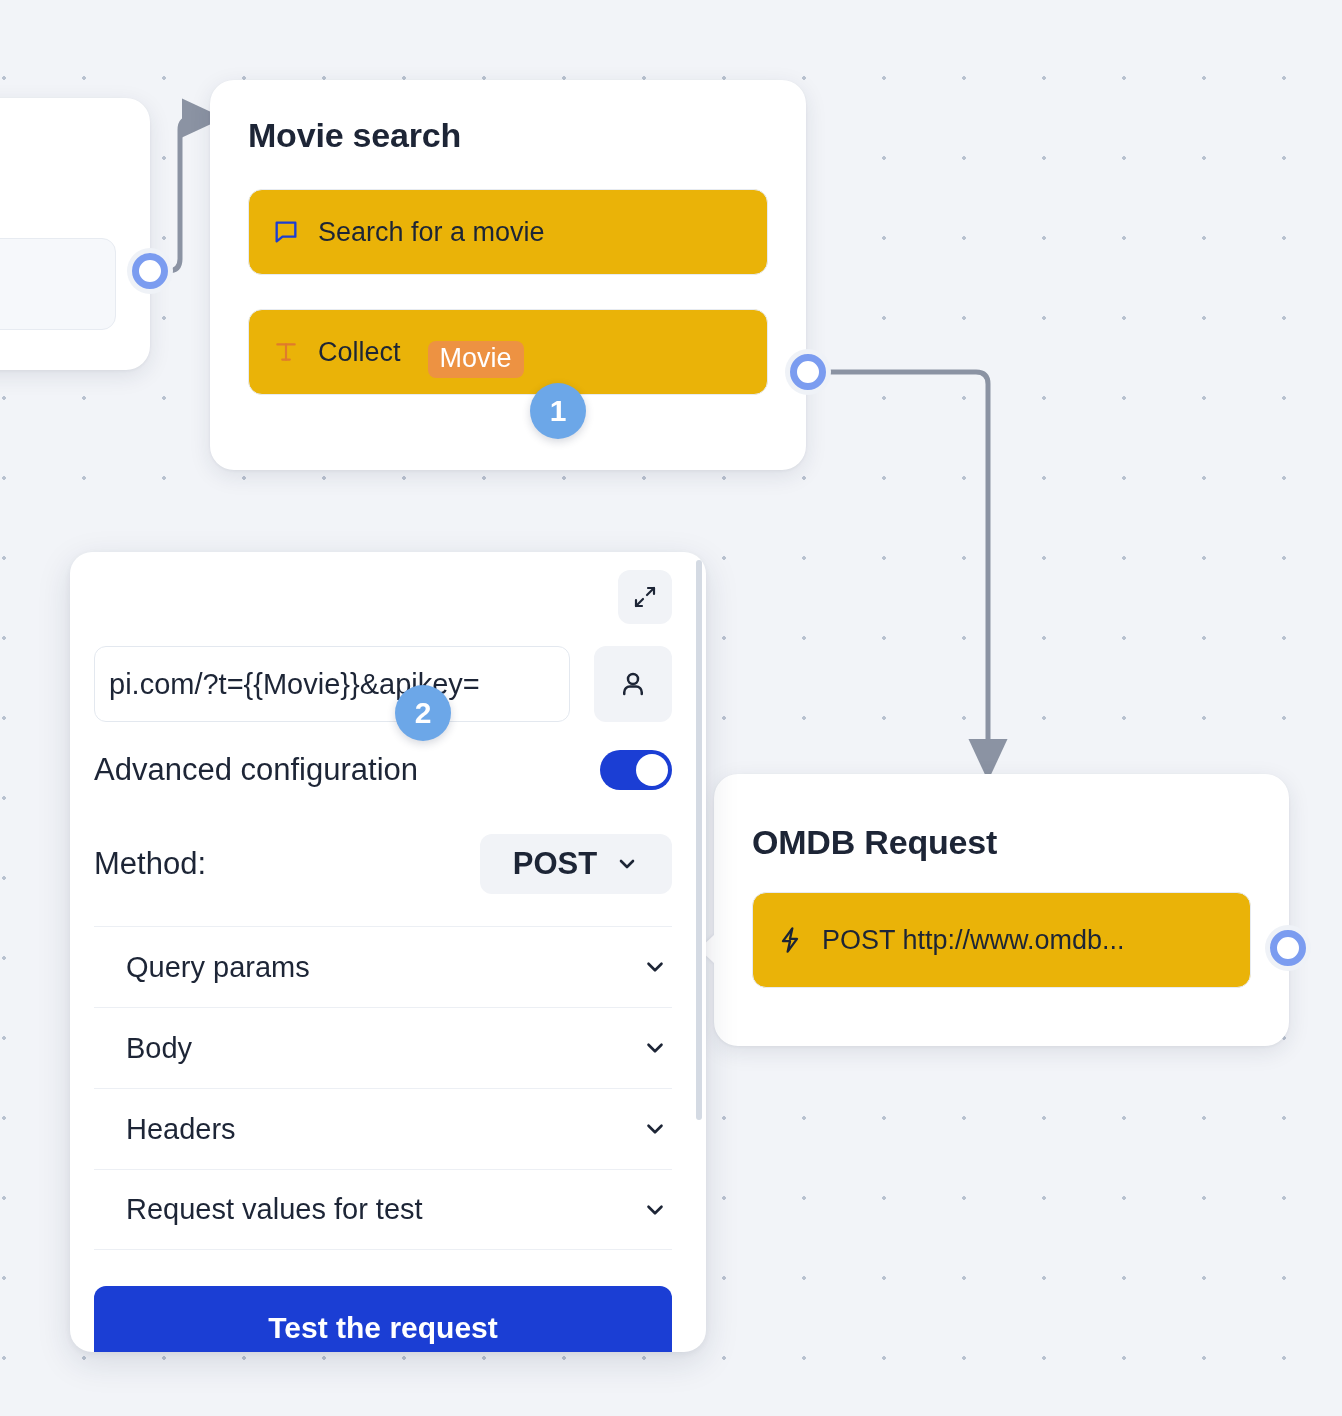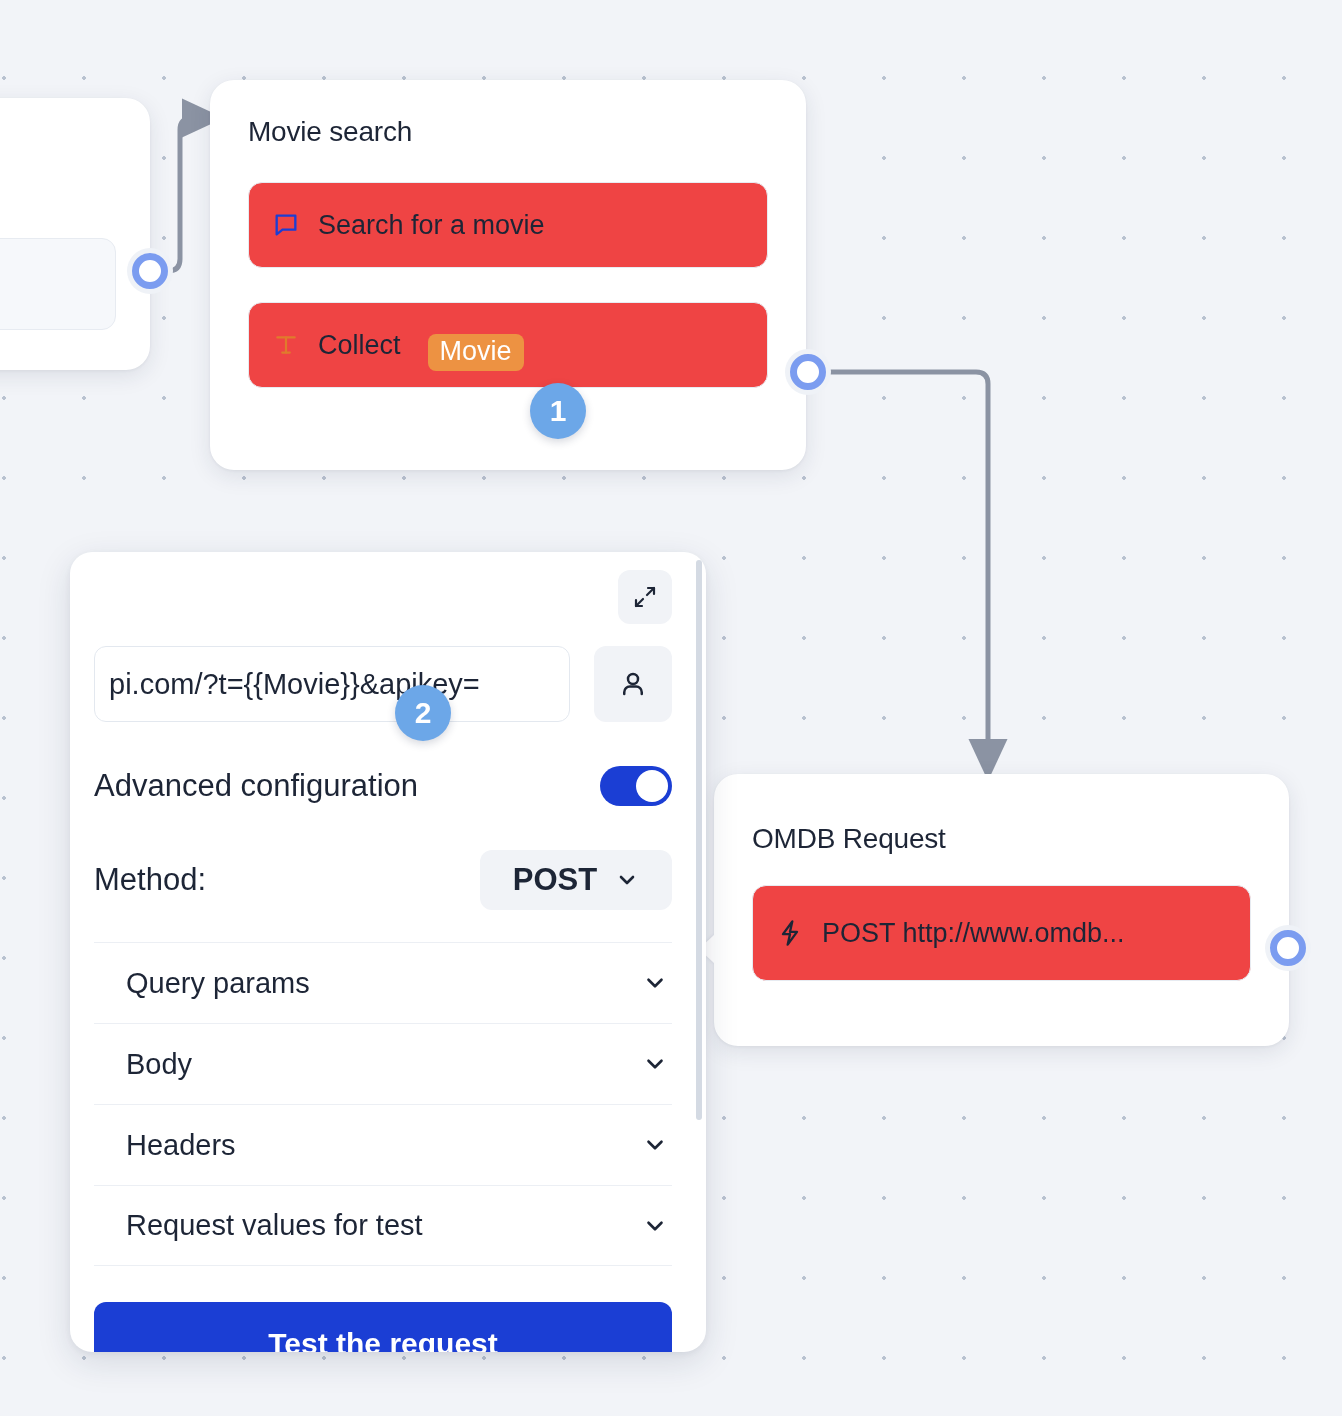--- a/index.html
+++ b/index.html
@@ -35,31 +35,31 @@
 
   
   .node {
     position: absolute;
     background: #ffffff;
     border-radius: 24px;
     box-shadow: 0 6px 22px rgba(27, 41, 70, 0.10), 0 1px 3px rgba(27,41,70,0.06);
   }
 
   .node-title {
-    font-size: 28px;
-    font-weight: normal;
+    font-size: 34px;
+    font-weight: bold;
     color: #1d2536;
     letter-spacing: -0.2px;
   }
 
   .node-row {
     display: flex;
     align-items: center;
     gap: 17px;
-    background: #ef4444;
+    background: #eab308;
     border: 1px solid #e7ebf1;
     border-radius: 14px;
     padding: 0 22px;
     height: 86px;
     font-size: 27px;
     color: #1d2536;
     position: relative;
   }
 
   .node-row .row-icon {
@@ -237,21 +237,21 @@
     display: flex;
     align-items: center;
     justify-content: center;
     cursor: pointer;
   }
 
   .adv-row {
     display: flex;
     align-items: center;
     justify-content: space-between;
-    margin-top: 44px;
+    margin-top: 28px;
   }
   .adv-label { font-size: 31px; color: #1d2536; }
 
   .toggle {
     width: 72px;
     height: 40px;
     border-radius: 20px;
     background: #1b3ed4;
     position: relative;
     cursor: pointer;

